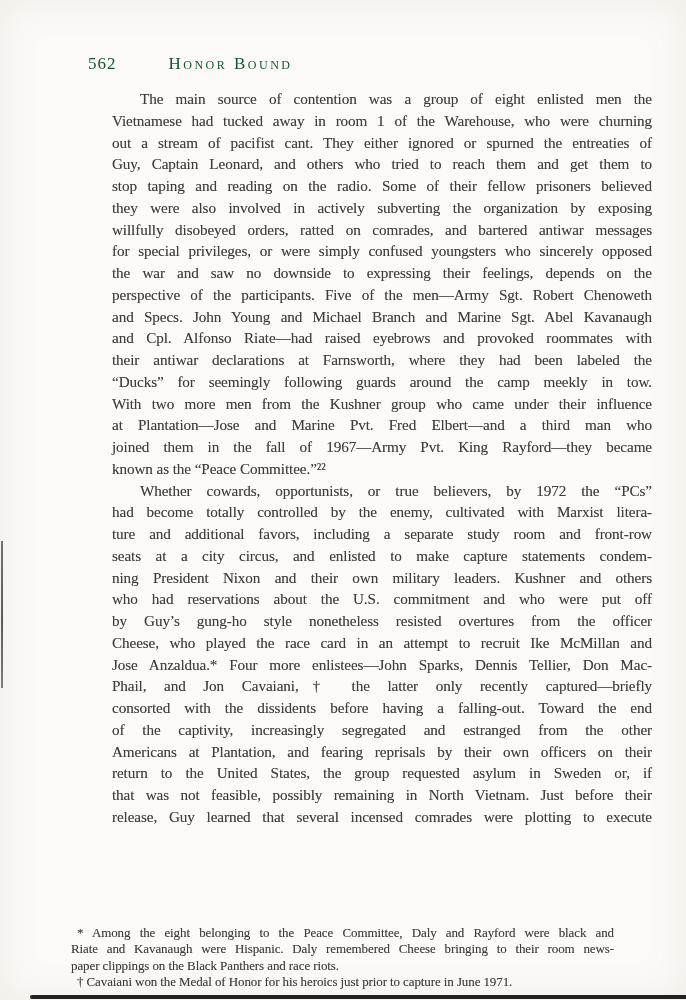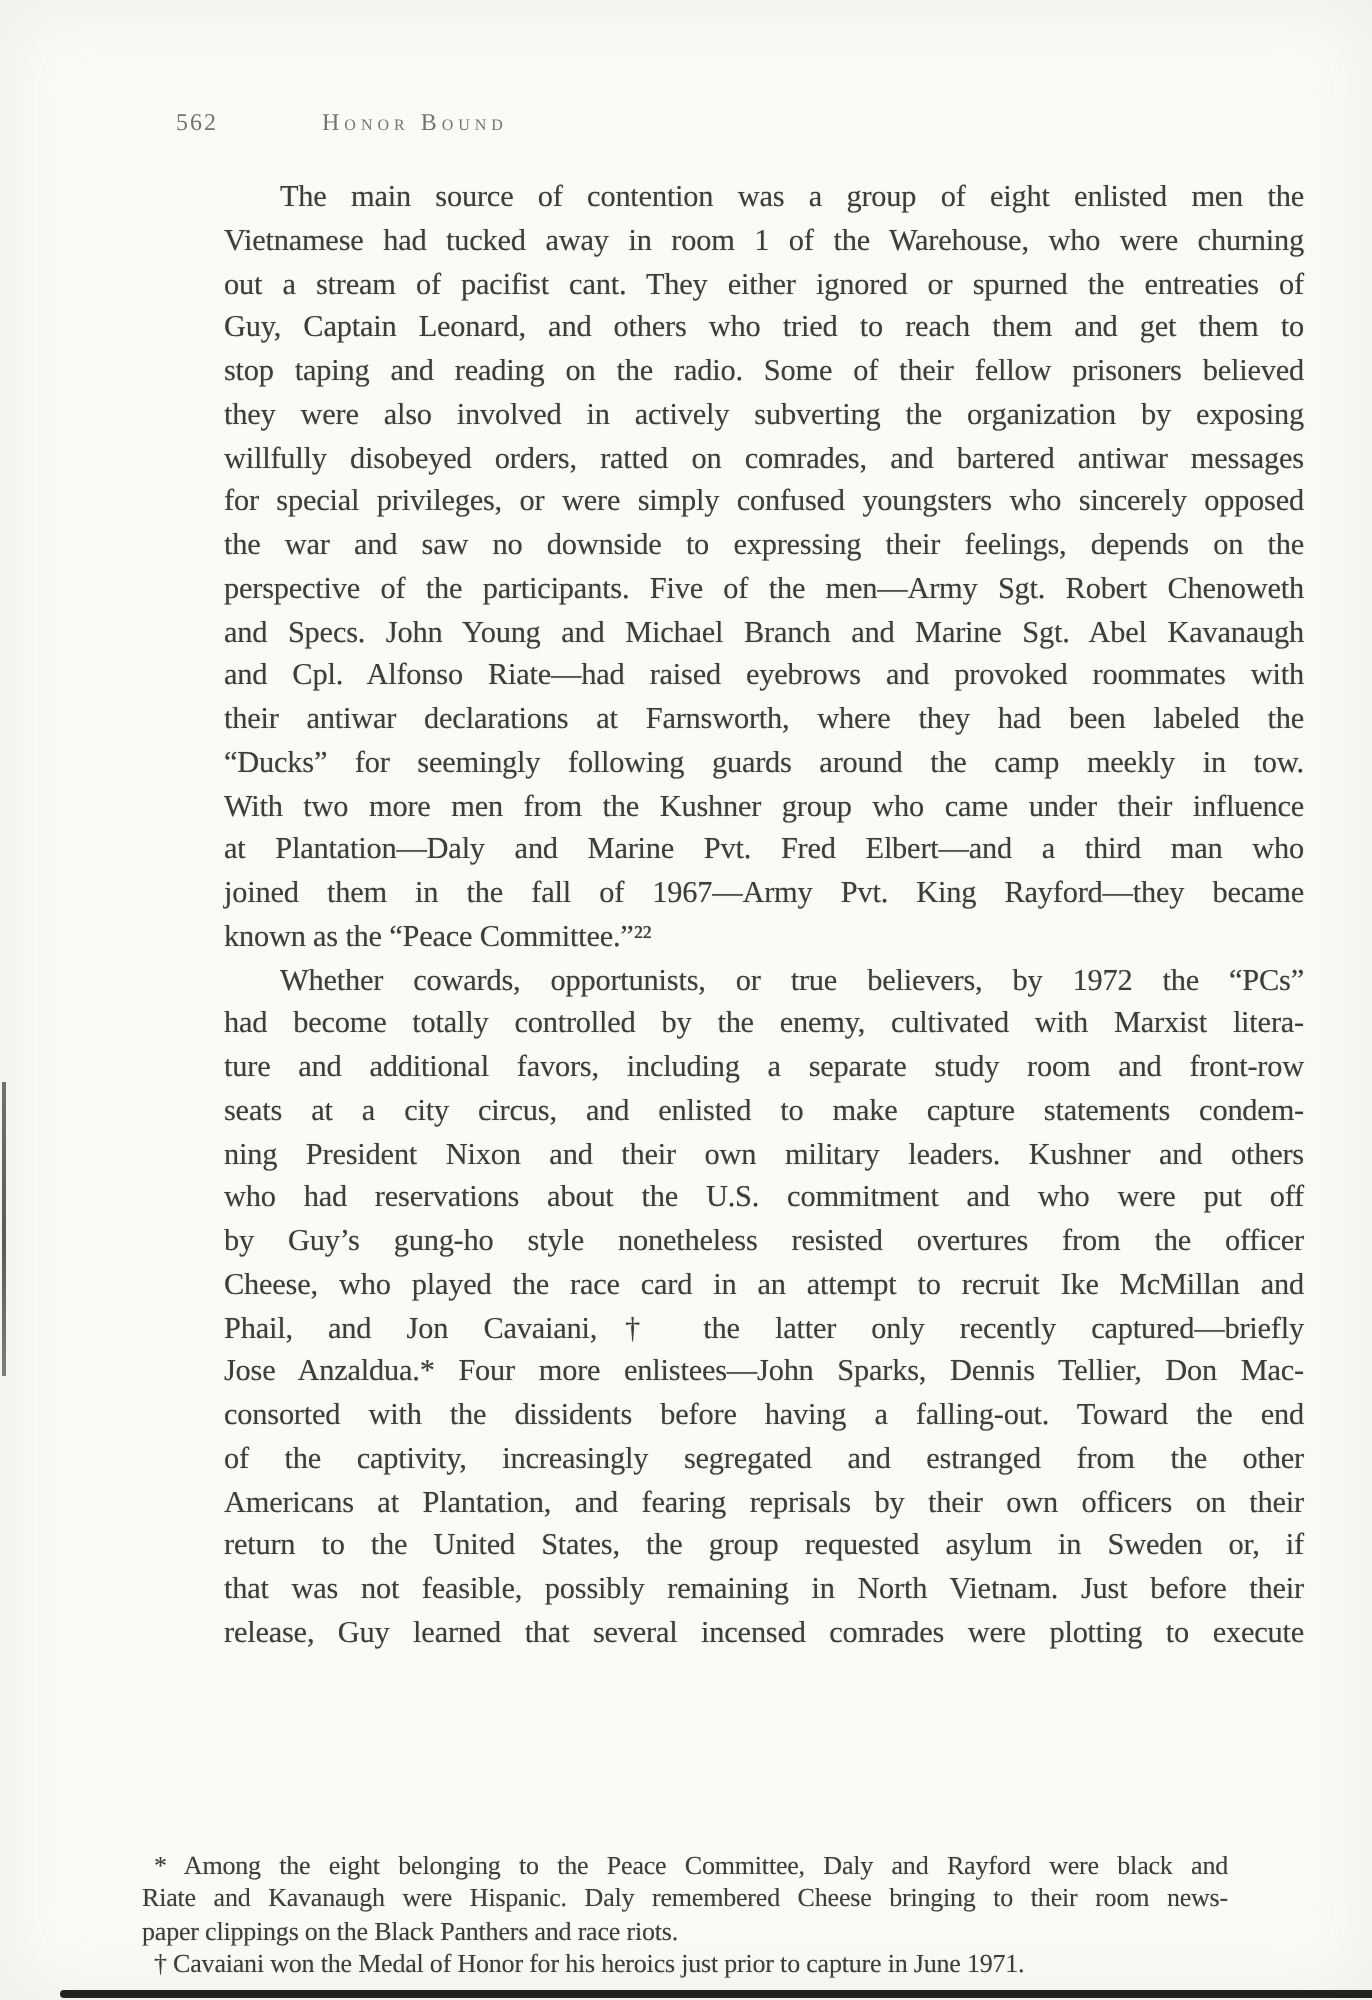--- a/index.html
+++ b/index.html
@@ -11,22 +11,22 @@
     background: #fbfaf6;
     overflow: hidden;
     box-shadow: inset 0 0 40px rgba(120,115,100,0.10);
     font-family: "Liberation Serif", "DejaVu Serif", serif;
     color: #3e3d3b;
   }
   .running-head {
     position: absolute;
     top: 54px;
     left: 88px;
-    font-size: 12px;
-    color: #737373;
+    font-size: 17px;
+    color: #14532d;
   }
   .pagenum { letter-spacing: 1px; }
   .booktitle {
     margin-left: 52px;
     font-variant: small-caps;
     letter-spacing: 2.5px;
   }
   .body-text {
     position: absolute;
     top: 88px;
@@ -91,35 +91,35 @@
         <div class="line">they were also involved in actively subverting the organization by exposing</div>
         <div class="line">willfully disobeyed orders, ratted on comrades, and bartered antiwar messages</div>
         <div class="line">for special privileges, or were simply confused youngsters who sincerely opposed</div>
         <div class="line">the war and saw no downside to expressing their feelings, depends on the</div>
         <div class="line">perspective of the participants. Five of the men—Army Sgt. Robert Chenoweth</div>
         <div class="line">and Specs. John Young and Michael Branch and Marine Sgt. Abel Kavanaugh</div>
         <div class="line">and Cpl. Alfonso Riate—had raised eyebrows and provoked roommates with</div>
         <div class="line">their antiwar declarations at Farnsworth, where they had been labeled the</div>
         <div class="line">“Ducks” for seemingly following guards around the camp meekly in tow.</div>
         <div class="line">With two more men from the Kushner group who came under their influence</div>
-        <div class="line">at Plantation—Daly and Marine Pvt. Fred Elbert—and a third man who</div>
+        <div class="line">at Plantation—Jose and Marine Pvt. Fred Elbert—and a third man who</div>
         <div class="line">joined them in the fall of 1967—Army Pvt. King Rayford—they became</div>
         <div class="line">known as the “Peace Committee.”²²</div>
       </div>
     <div class="para first-indent">
         <div class="line">Whether cowards, opportunists, or true believers, by 1972 the “PCs”</div>
         <div class="line">had become totally controlled by the enemy, cultivated with Marxist litera-</div>
         <div class="line">ture and additional favors, including a separate study room and front-row</div>
         <div class="line">seats at a city circus, and enlisted to make capture statements condem-</div>
         <div class="line">ning President Nixon and their own military leaders. Kushner and others</div>
         <div class="line">who had reservations about the U.S. commitment and who were put off</div>
         <div class="line">by Guy’s gung-ho style nonetheless resisted overtures from the officer</div>
         <div class="line">Cheese, who played the race card in an attempt to recruit Ike McMillan and</div>
+        <div class="line">Jose Anzaldua.* Four more enlistees—John Sparks, Dennis Tellier, Don Mac-</div>
         <div class="line">Phail, and Jon Cavaiani,† the latter only recently captured—briefly</div>
-        <div class="line">Jose Anzaldua.* Four more enlistees—John Sparks, Dennis Tellier, Don Mac-</div>
         <div class="line">consorted with the dissidents before having a falling-out. Toward the end</div>
         <div class="line">of the captivity, increasingly segregated and estranged from the other</div>
         <div class="line">Americans at Plantation, and fearing reprisals by their own officers on their</div>
         <div class="line">return to the United States, the group requested asylum in Sweden or, if</div>
         <div class="line">that was not feasible, possibly remaining in North Vietnam. Just before their</div>
         <div class="line">release, Guy learned that several incensed comrades were plotting to execute</div>
       </div>
   </main>
 
   <footer class="footnotes">

